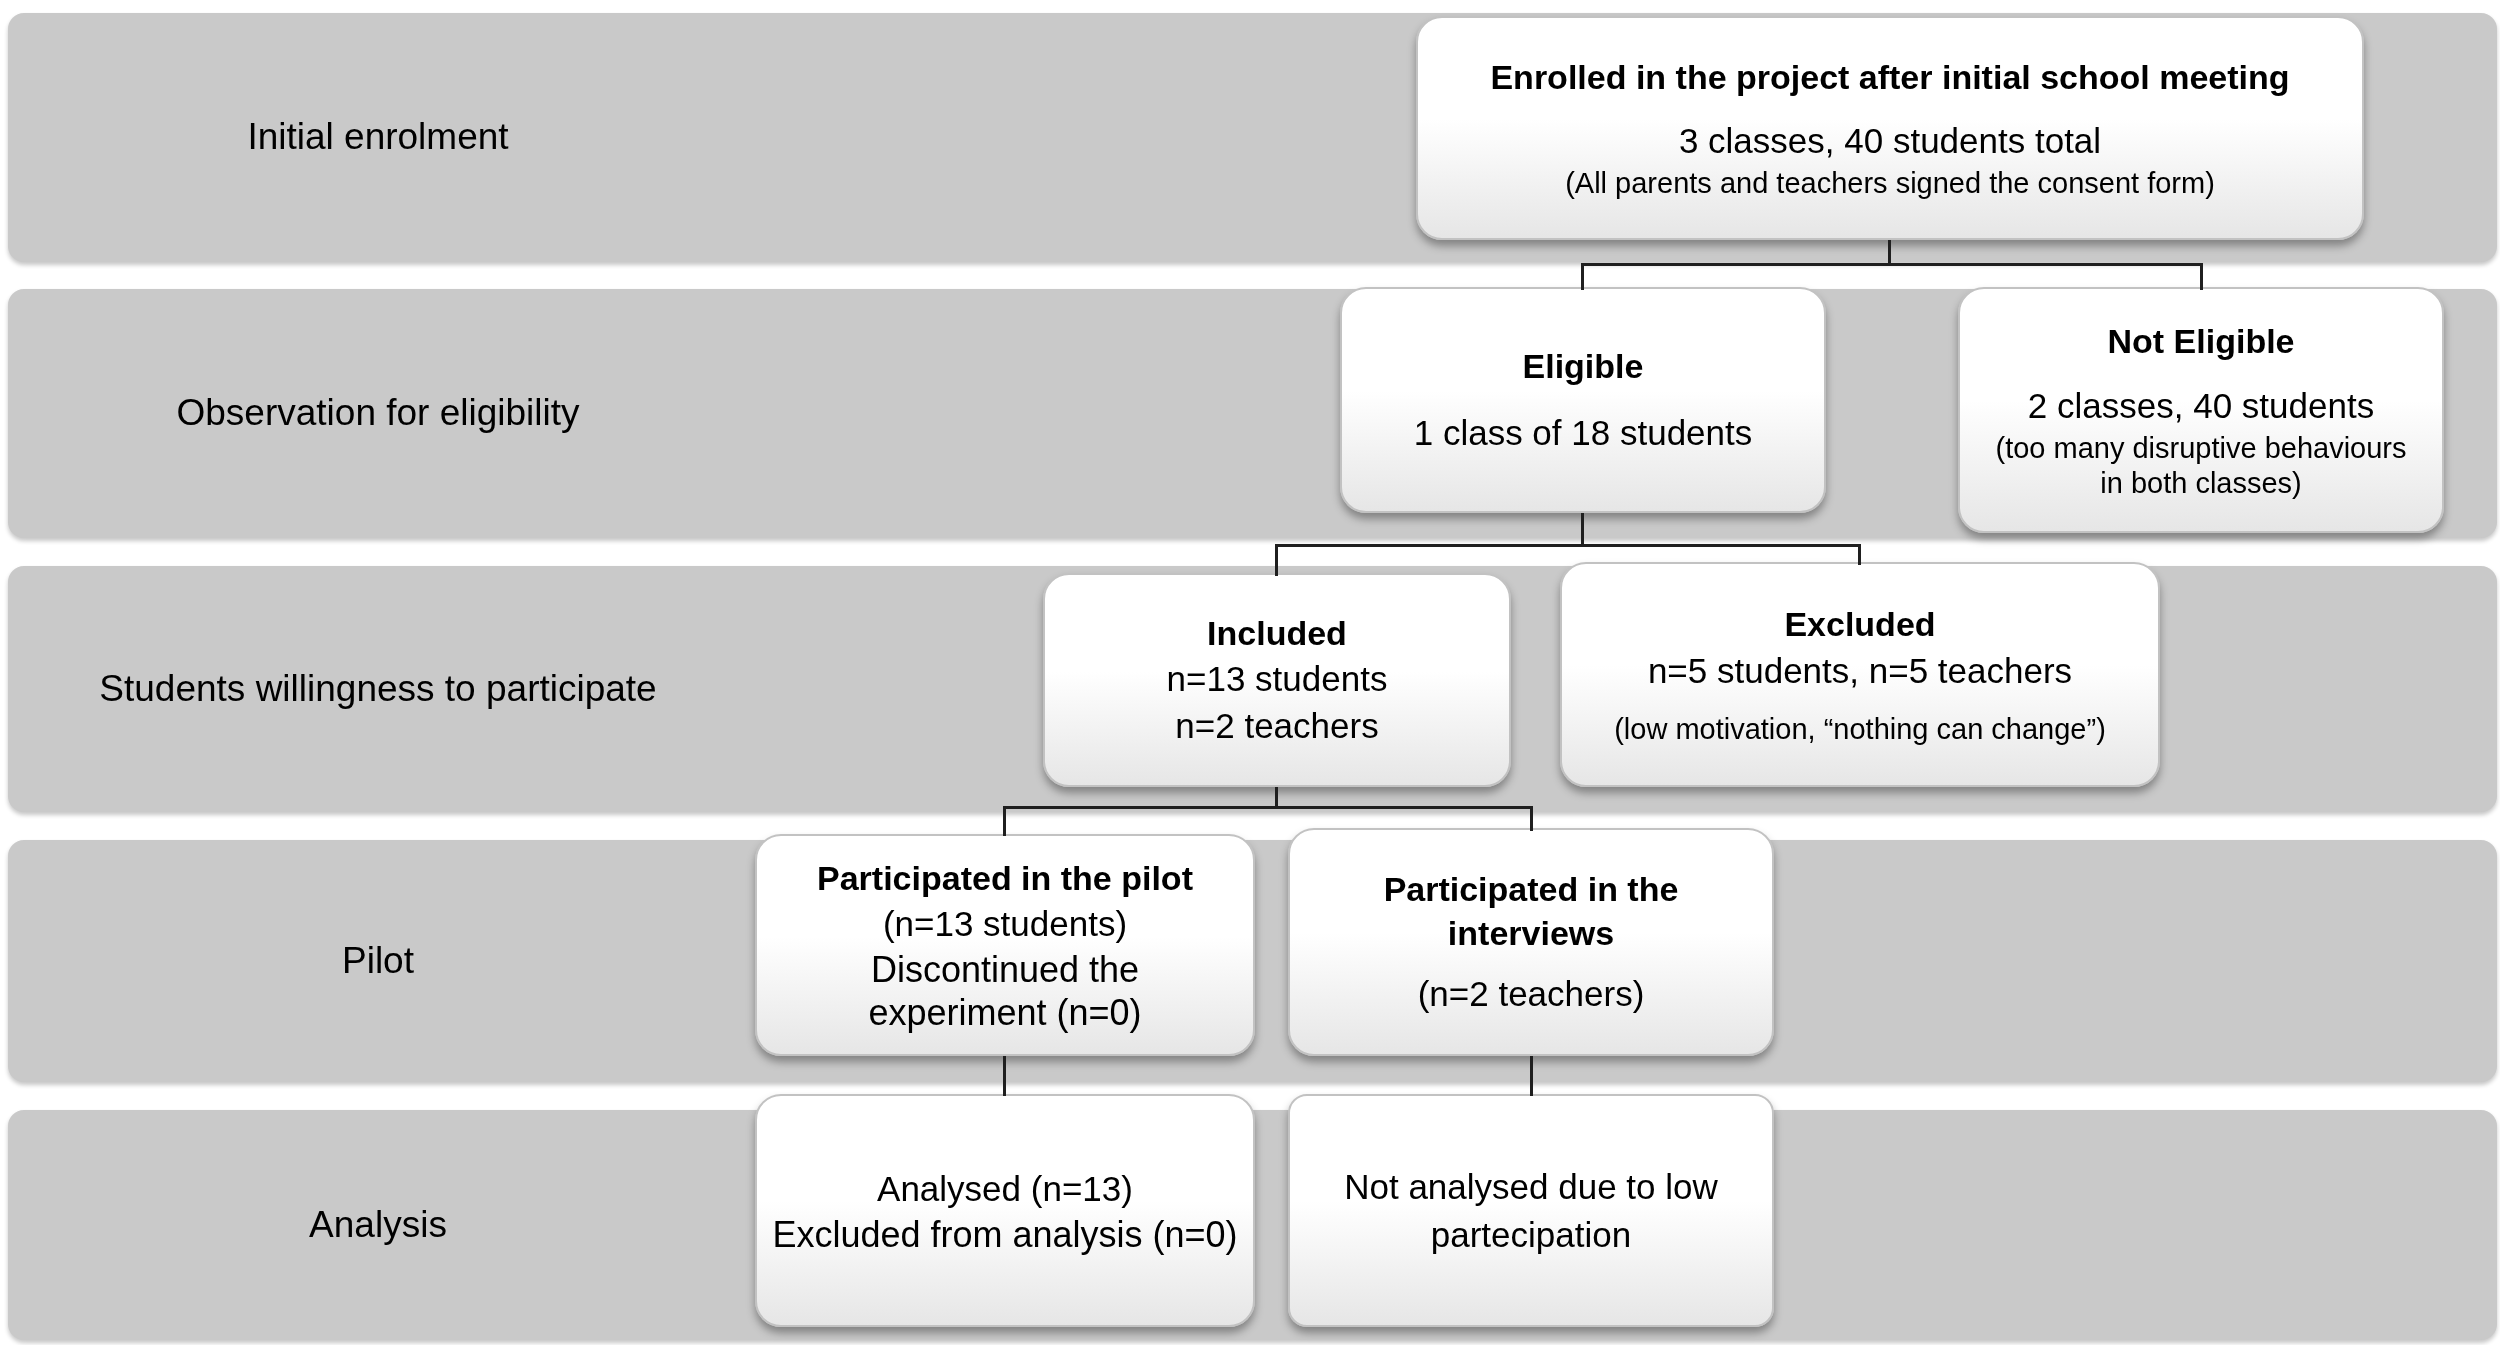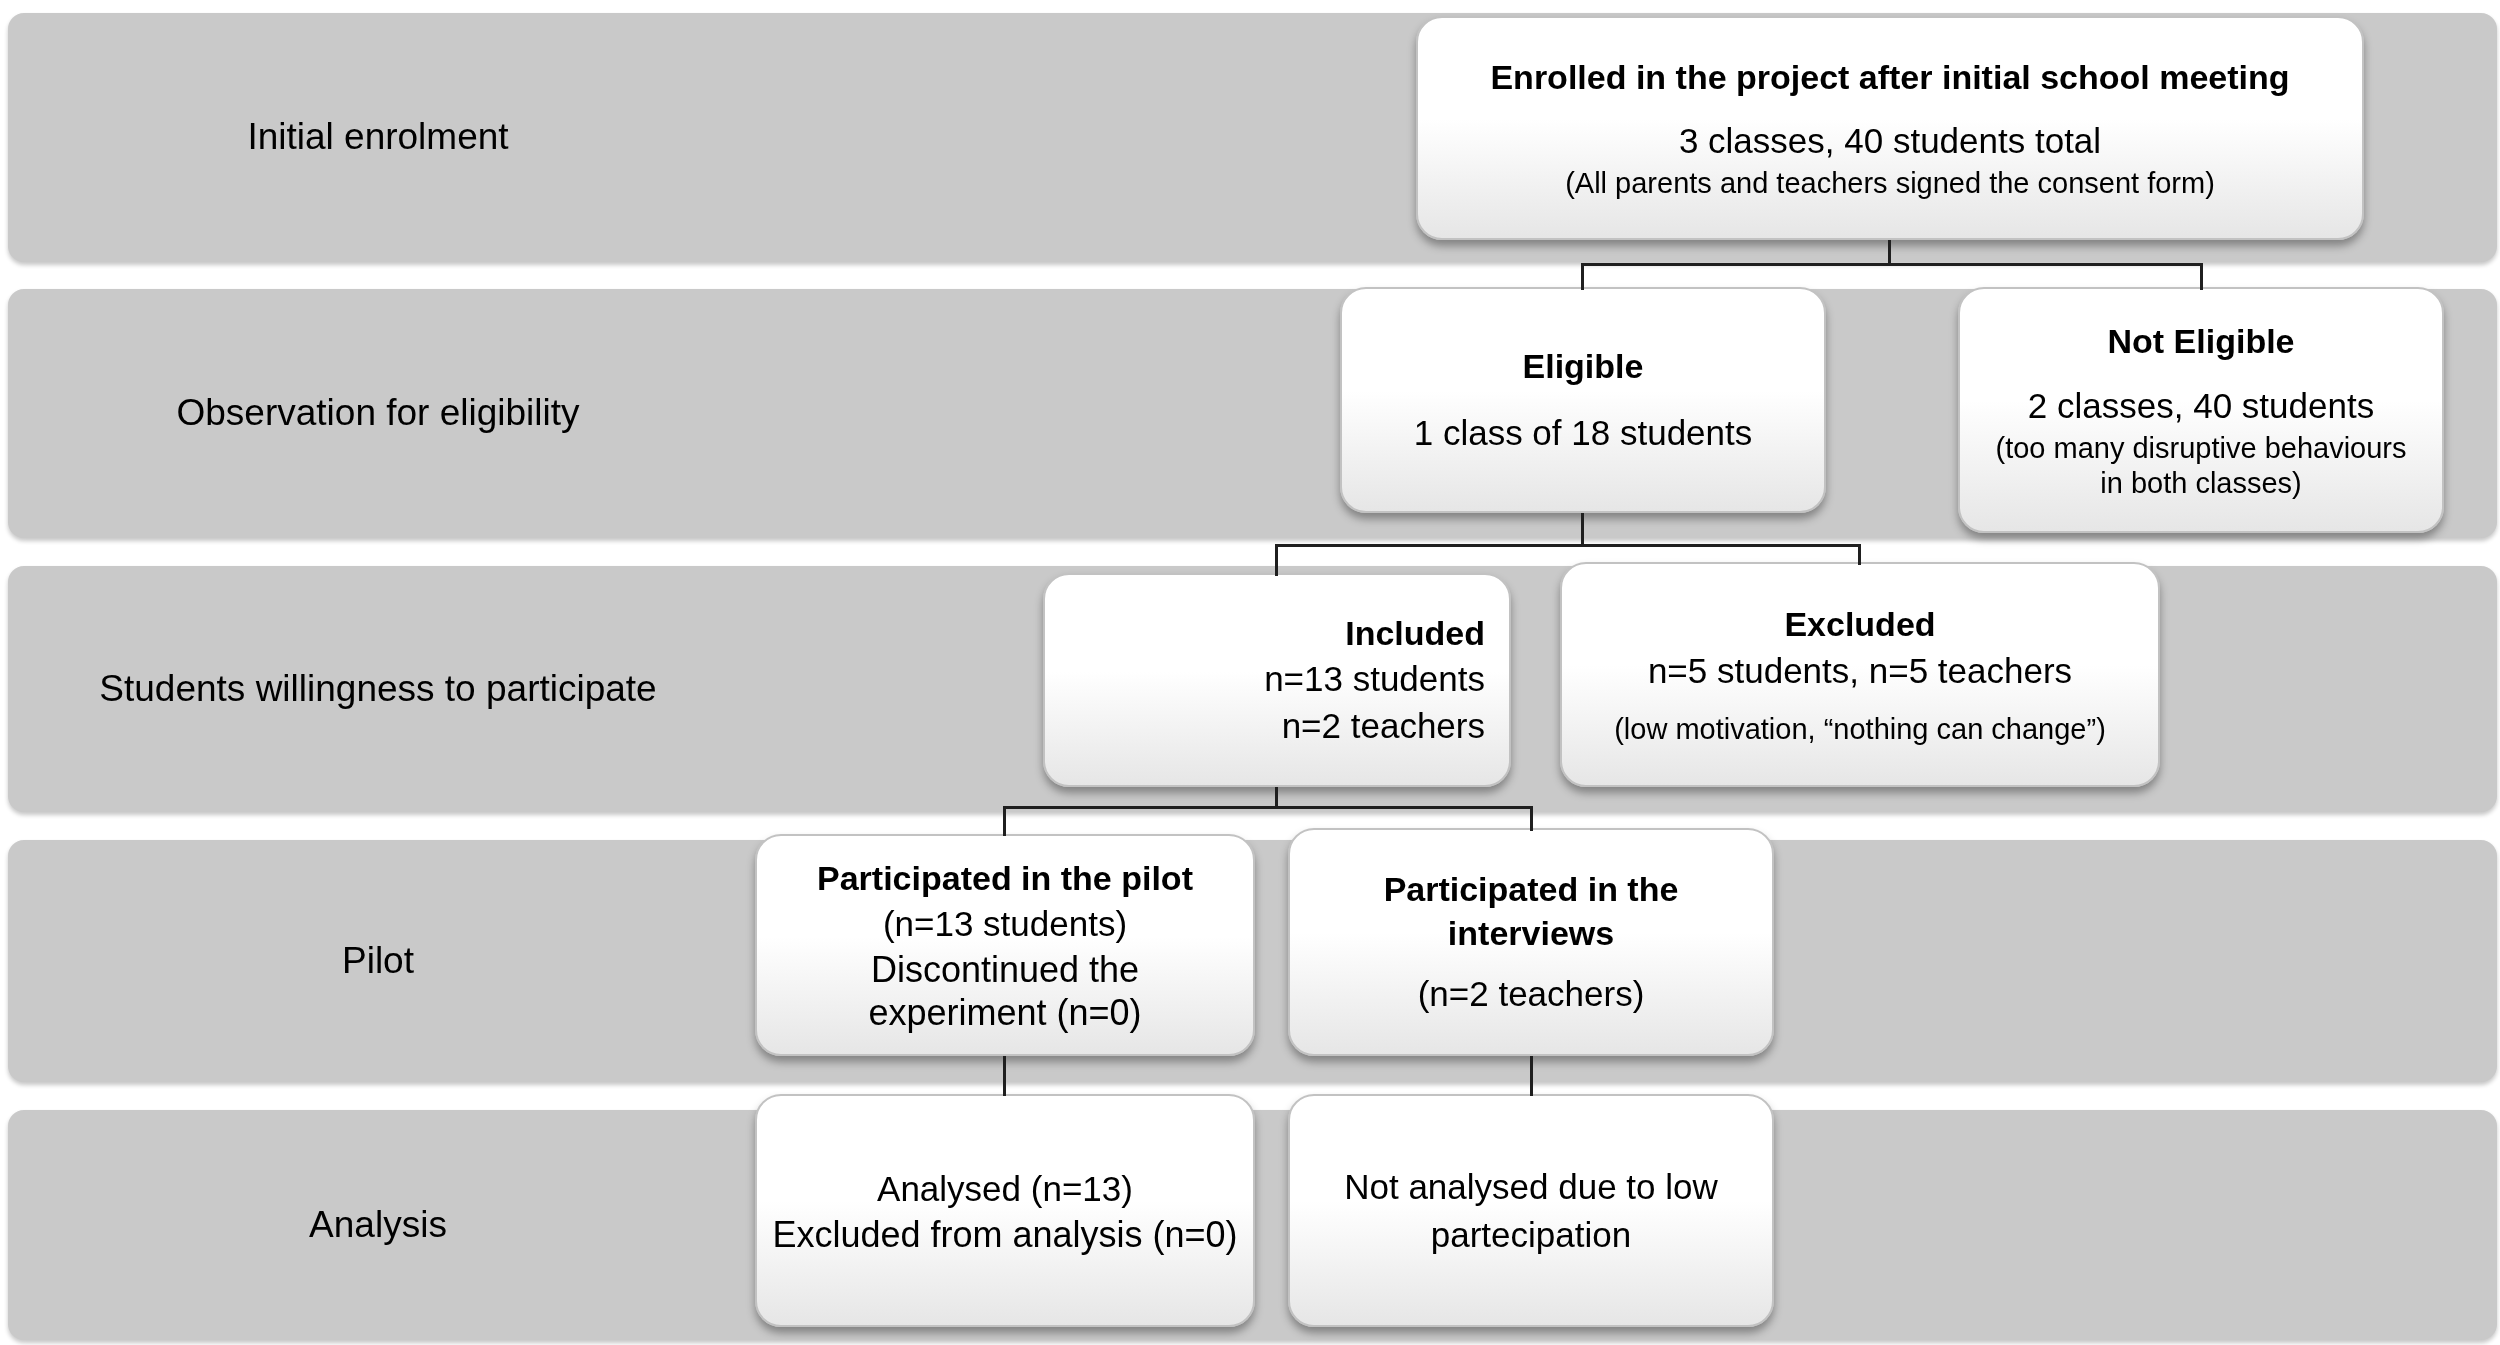--- a/index.html
+++ b/index.html
@@ -93,21 +93,21 @@
   <div class="box" style="left:1340px; top:287px; width:486px; height:226px;gap:15px;">
     <div class="box-title">Eligible</div>
     <div class="box-body mt-sm">1 class of 18 students</div>
   </div>
   <div class="box" style="left:1958px; top:287px; width:486px; height:246px;">
     <div class="box-title">Not Eligible</div>
     <div class="box-body mt-md">2 classes, 40 students</div>
     <div class="box-small mt-xs">(too many disruptive behaviours in both classes)</div>
   </div>
 
-  <div class="box" style="left:1043px; top:573px; width:468px; height:214px;align-items:flex-end;">
+  <div class="box" style="left:1043px; top:573px; width:468px; height:214px;">
     <div class="box-title">Included</div>
     <div class="box-body mt-lg">n=13 students</div>
     <div class="box-body">n=2 teachers</div>
   </div>
   <div class="box" style="left:1560px; top:562px; width:600px; height:225px;">
     <div class="box-title">Excluded</div>
     <div class="box-body mt-lg">n=5 students, n=5 teachers</div>
     <div class="box-small mt-md">(low motivation, “nothing can change”)</div>
   </div>
 
@@ -118,21 +118,21 @@
   </div>
   <div class="box" style="left:1288px; top:828px; width:486px; height:228px;gap:13px;">
     <div class="box-title">Participated in the interviews</div>
     <div class="box-body mt-xs">(n=2 teachers)</div>
   </div>
 
   <div class="box" style="left:755px; top:1094px; width:500px; height:233px; padding:14px 4px;">
     <div class="box-body">Analysed (n=13)</div>
     <div class="box-small-b mt-lg">Excluded from analysis (n=0)</div>
   </div>
-  <div class="box" style="left:1288px; top:1094px; width:486px; height:233px;">
+  <div class="box" style="left:1288px; top:1094px; width:486px; height:233px;border-radius:19px;">
     <div class="box-body">Not analysed due to low partecipation</div>
   </div>
 
   <div class="vline" style="left:1888px; top:240px; height:25px;"></div>
   <div class="hline" style="left:1581px; top:263px; width:622px;"></div>
   <div class="vline" style="left:1581px; top:263px; height:27px;"></div>
   <div class="vline" style="left:2200px; top:263px; height:27px;"></div>
 
   <div class="vline" style="left:1581px; top:513px; height:34px;"></div>
   <div class="hline" style="left:1275px; top:544px; width:586px;"></div>

